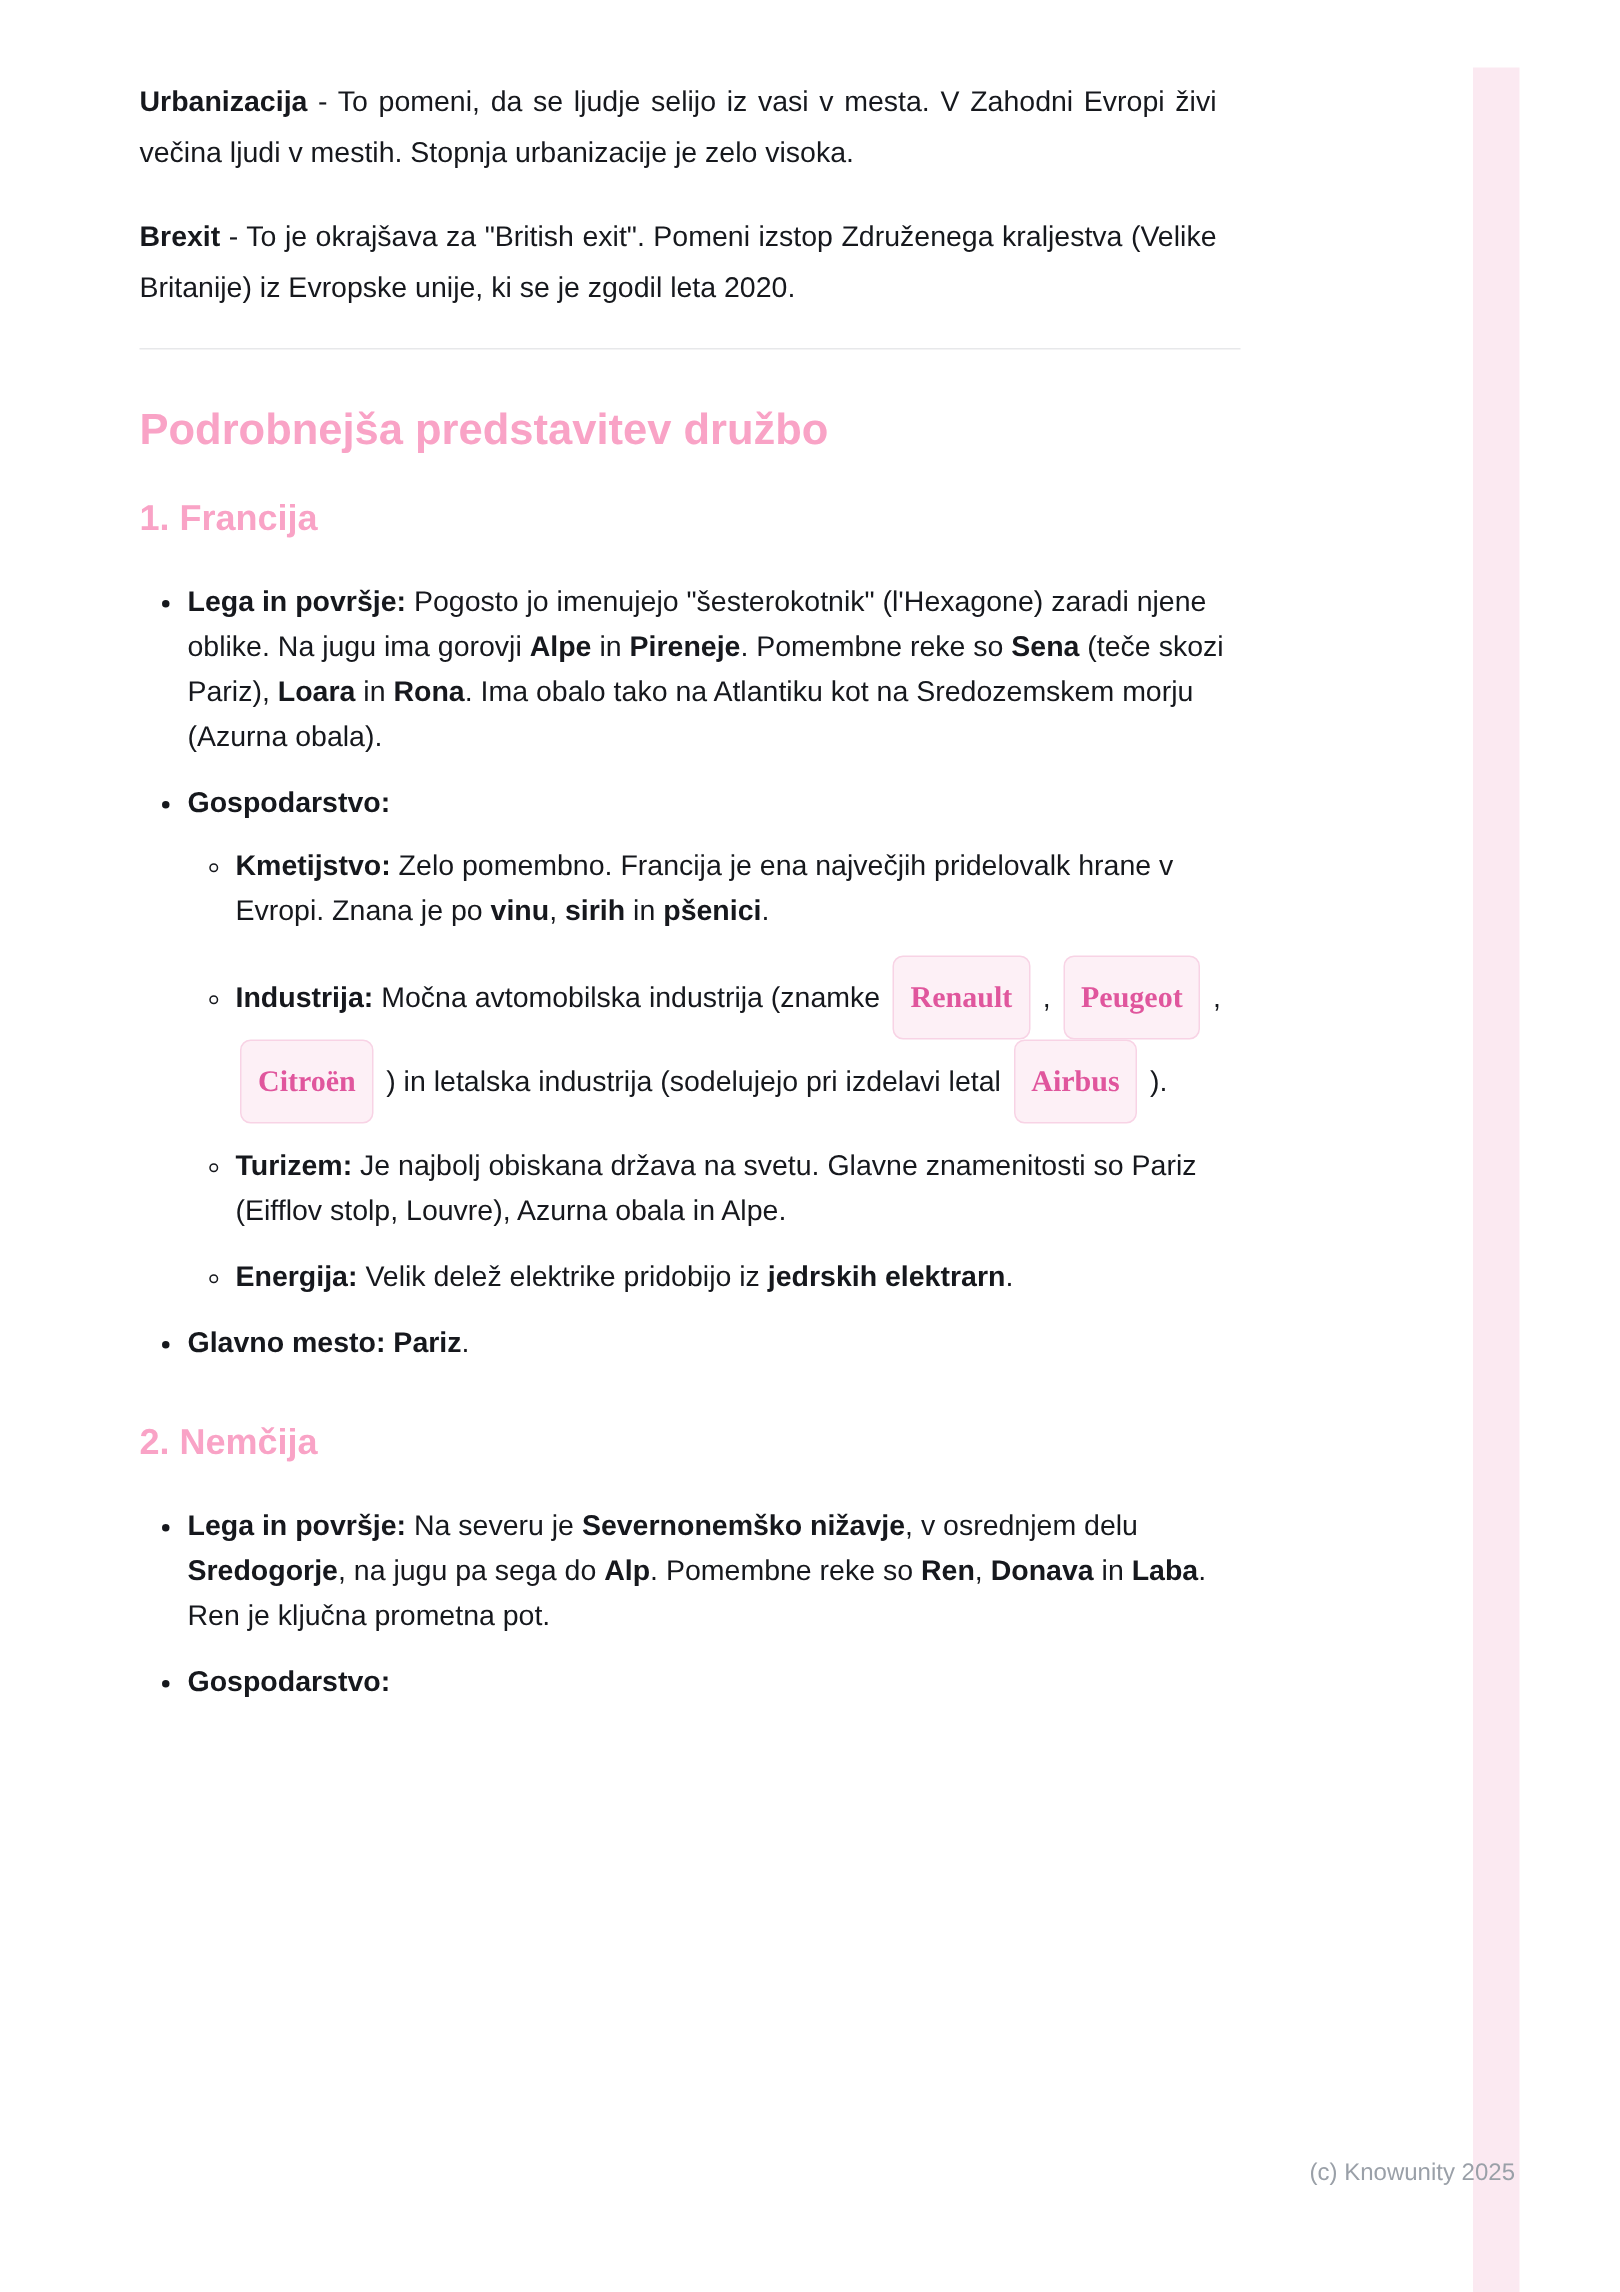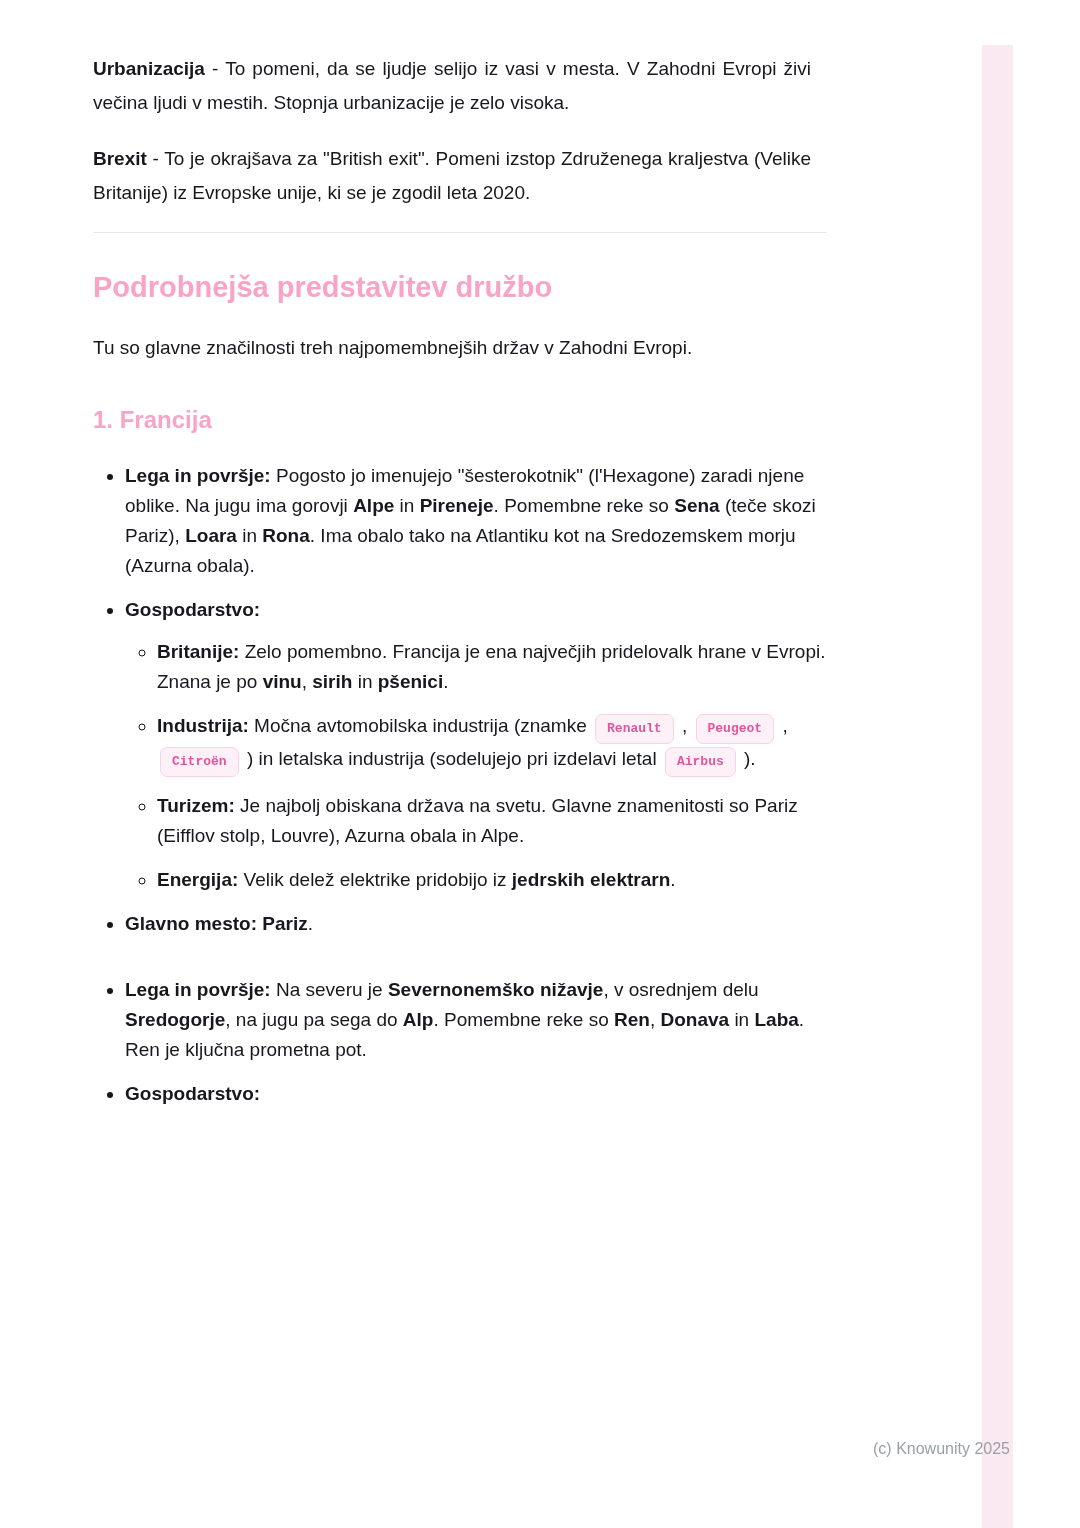--- a/index.html
+++ b/index.html
@@ -62,29 +62,29 @@
   }
   ul.list > li.item { margin-bottom: 14px; }
   ul.sublist {
     list-style: circle outside;
     margin: 12px 0 0 0;
     padding-left: 32px;
   }
   ul.sublist > li.subitem { margin-bottom: 14px; }
   .chip {
     display: inline-block;
-    font-family: Liberation Mono, monospace;
-    font-size: 13px;
+    font-family: Liberation Serif, serif;
+    font-size: 20px;
     font-weight: 700;
     line-height: 18px;
     color: var(--chip-text, #e0569d);
     background: var(--chip-bg, #fdf0f6);
     border: 1px solid var(--chip-border, #f8d3e5);
     border-radius: 7px;
-    padding: 5px 11px;
+    padding: 18px 11px;
     margin: 0 3px;
     vertical-align: baseline;
   }
   .side-strip {
     position: absolute;
     top: 45px;
     right: 67px;
     width: 31px;
     bottom: 0;
     background: var(--strip, #fbe9f1);
@@ -107,50 +107,50 @@
   <div class="watermark">(c) Knowunity 2025</div>
 
   <main class="content">
 
     <p class="para"><span class="b">Urbanizacija</span><span> - To pomeni, da se ljudje selijo iz vasi v mesta. V Zahodni Evropi živi večina ljudi v mestih. Stopnja urbanizacije je zelo visoka.</span></p>
     <p class="para"><span class="b">Brexit</span><span> - To je okrajšava za "British exit". Pomeni izstop Združenega kraljestva (Velike Britanije) iz Evropske unije, ki se je zgodil leta 2020.</span></p>
 
     <hr class="divider">
 
     <h1 class="section-title">Podrobnejša predstavitev družbo</h1>
-    <p class="para intro">Tu so glavne značilnosti treh najpomembnejših držav v Zahodni Evropi.</p>
 
     <h2 class="country-title">1. Francija</h2>
 
     <ul class="list">
       <li class="item">
         <span class="rich"><span class="b">Lega in površje:</span><span> Pogosto jo imenujejo "šesterokotnik" (l'Hexagone) zaradi njene oblike. Na jugu ima gorovji </span><span class="b">Alpe</span><span> in </span><span class="b">Pireneje</span><span>. Pomembne reke so </span><span class="b">Sena</span><span> (teče skozi Pariz), </span><span class="b">Loara</span><span> in </span><span class="b">Rona</span><span>. Ima obalo tako na Atlantiku kot na Sredozemskem morju (Azurna obala).</span></span>
       </li>
       <li class="item">
         <span class="rich"><span class="b">Gospodarstvo:</span></span>
         <ul class="sublist">
           <li class="subitem">
-            <span class="rich"><span class="b">Britanije:</span><span> Zelo pomembno. Francija je ena največjih pridelovalk hrane v Evropi. Znana je po </span><span class="b">vinu</span><span>, </span><span class="b">sirih</span><span> in </span><span class="b">pšenici</span><span>.</span></span>
+            <span class="rich"><span class="b">Kmetijstvo:</span><span> Zelo pomembno. Francija je ena največjih pridelovalk hrane v Evropi. Znana je po </span><span class="b">vinu</span><span>, </span><span class="b">sirih</span><span> in </span><span class="b">pšenici</span><span>.</span></span>
           </li>
           <li class="subitem">
             <span class="rich"><span class="b">Industrija:</span><span> Močna avtomobilska industrija (znamke </span><code class="chip">Renault</code><span> , </span><code class="chip">Peugeot</code><span> , </span><code class="chip">Citroën</code><span> ) in letalska industrija (sodelujejo pri izdelavi letal </span><code class="chip">Airbus</code><span> ).</span></span>
           </li>
           <li class="subitem">
             <span class="rich"><span class="b">Turizem:</span><span> Je najbolj obiskana država na svetu. Glavne znamenitosti so Pariz (Eifflov stolp, Louvre), Azurna obala in Alpe.</span></span>
           </li>
           <li class="subitem">
             <span class="rich"><span class="b">Energija:</span><span> Velik delež elektrike pridobijo iz </span><span class="b">jedrskih elektrarn</span><span>.</span></span>
           </li>
         </ul>
       </li>
       <li class="item">
         <span class="rich"><span class="b">Glavno mesto: Pariz</span><span>.</span></span>
       </li>
     </ul>
 
+    <h2 class="country-title">2. Nemčija</h2>
 
     <ul class="list">
       <li class="item">
         <span class="rich"><span class="b">Lega in površje:</span><span> Na severu je </span><span class="b">Severnonemško nižavje</span><span>, v osrednjem delu </span><span class="b">Sredogorje</span><span>, na jugu pa sega do </span><span class="b">Alp</span><span>. Pomembne reke so </span><span class="b">Ren</span><span>, </span><span class="b">Donava</span><span> in </span><span class="b">Laba</span><span>. Ren je ključna prometna pot.</span></span>
       </li>
       <li class="item">
         <span class="rich"><span class="b">Gospodarstvo:</span></span>
       </li>
     </ul>
 

